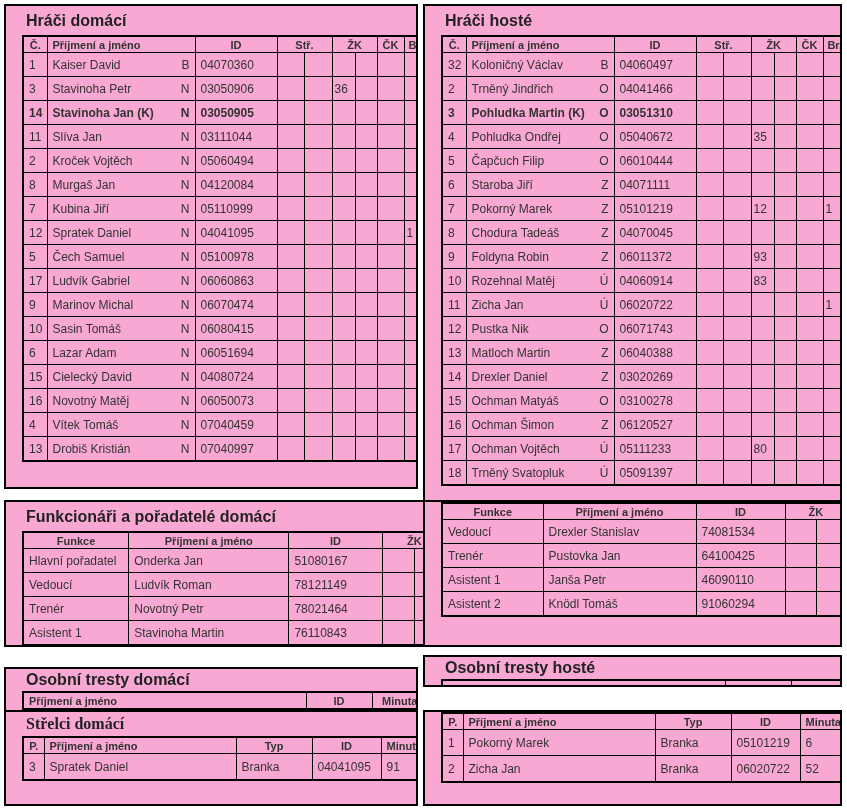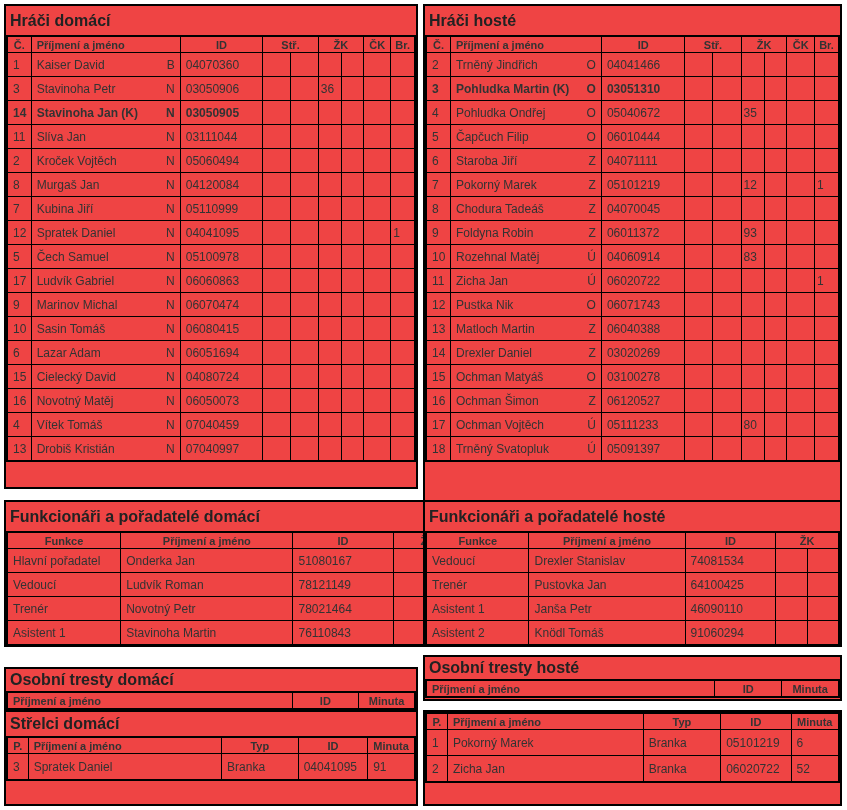--- a/index.html
+++ b/index.html
@@ -1,44 +1,44 @@
 <!DOCTYPE html>
 <html><head>
 <meta charset="utf-8">
 <style>
   html,body { margin:0; padding:0; background:#fff; }
   body { font-family:"Liberation Sans", sans-serif; color:#333; }
   .page { position:relative; width:847px; height:810px; background:#fff; overflow:hidden; }
 
-  .box { position:absolute; border:2px solid #000; background:#ef4444; padding:0 0;
+  .box { position:absolute; border:2px solid #000; background:#f9a8d4; padding:0 16px;
          box-sizing:border-box; overflow:hidden; }
   .title { font-size:16px; font-weight:bold; color:#222; padding:6px 0 5px 4px; white-space:nowrap; }
   .compact .title { padding:2px 0 2px 4px; }
-  .scorers-box .title { padding:3px 0 3px 4px; }
+  .scorers-box .title { padding:3px 0 3px 4px;font-family:Liberation Serif, serif; }
 
   table.grid { border-collapse:collapse; width:100%; table-layout:fixed; border:2px solid #000; }
   table.grid th, table.grid td { border:1px solid #000; overflow:hidden; white-space:nowrap;
                                  vertical-align:middle; }
   table.grid th { font-size:11px; font-weight:bold; height:15px; padding:0 2px; text-align:center; }
   table.grid td { font-size:12px; padding:0 2px; }
   .players td { height:23px; }
   .officials td { height:23px;margin-left:47px; }
   .scorers td { height:25px; }
   .left { text-align:left !important; padding-left:5px !important; }
   .nwrap { display:flex; justify-content:space-between; padding-left:3px; }
   .pos { padding-right:3px; }
   tr.bold td, tr.bold td span { font-weight:bold; }
 
   
   #home-players   { left:4px;   top:4px;   width:414px; height:485px; }
   #away-players   { left:423px; top:4px;   width:419px; height:598px; }
   #home-officials { left:4px;   top:500px; width:462px; height:147px; }
   #away-officials { left:423px; top:500px; width:419px; height:147px; }
   #home-penalties { left:4px;   top:655px; width:414px; height:46px;margin-top:12px; }
-  #away-penalties { left:423px; top:655px; width:419px; height:46px; }
+  #away-penalties { left:423px; top:655px; width:419px; height:32px; }
   #home-scorers   { left:4px;   top:710px; width:414px; height:96px; }
   #away-scorers   { left:423px; top:710px; width:419px; height:96px; }
 
   
   .players .w1{width:24px} .players .w2{width:148px} .players .w3{width:82px}
   .players .w4{width:27px} .players .w5{width:28px} .players .w6{width:23px}
   .players .w7{width:22px} .players .w8{width:27px} .players .w9{width:24px}
   .officials .w1{width:101px} .officials .w2{width:153px} .officials .w3{width:89px}
   .officials .w4{width:31px} .officials .w5{width:31px}
   .penalties .w1{width:283px} .penalties .w2{width:66px} .penalties .w3{width:56px}
@@ -390,20 +390,36 @@
           <th class="left">Příjmení a jméno</th>
           <th>ID</th>
           <th colspan="2">Stř.</th>
           <th colspan="2">ŽK</th>
           <th>ČK</th>
           <th>Br.</th>
         </tr>
       </thead>
       <tbody>
 
+          <tr>
+            <td class="left">32</td>
+            <td>
+              <div class="nwrap">
+                <span>Koloničný Václav</span>
+                <span class="pos">B</span>
+              </div>
+            </td>
+            <td class="left">04060497</td>
+            <td></td>
+            <td></td>
+            <td></td>
+            <td></td>
+            <td></td>
+            <td></td>
+          </tr>
 
           <tr>
             <td class="left">2</td>
             <td>
               <div class="nwrap">
                 <span>Trněný Jindřich</span>
                 <span class="pos">O</span>
               </div>
             </td>
             <td class="left">04041466</td>
@@ -741,21 +757,20 @@
             <td class="left">76110843</td>
             <td></td>
             <td></td>
           </tr>
 
       </tbody>
     </table>
   </div>
 
   <div class="box" id="away-officials">
-    <div class="title">Funkcionáři a pořadatelé hosté</div>
     <table class="grid officials">
       <colgroup>
           <col class="w1">
           <col class="w2">
           <col class="w3">
           <col class="w4">
           <col class="w5">
         </colgroup>
       <thead>
         <tr>

